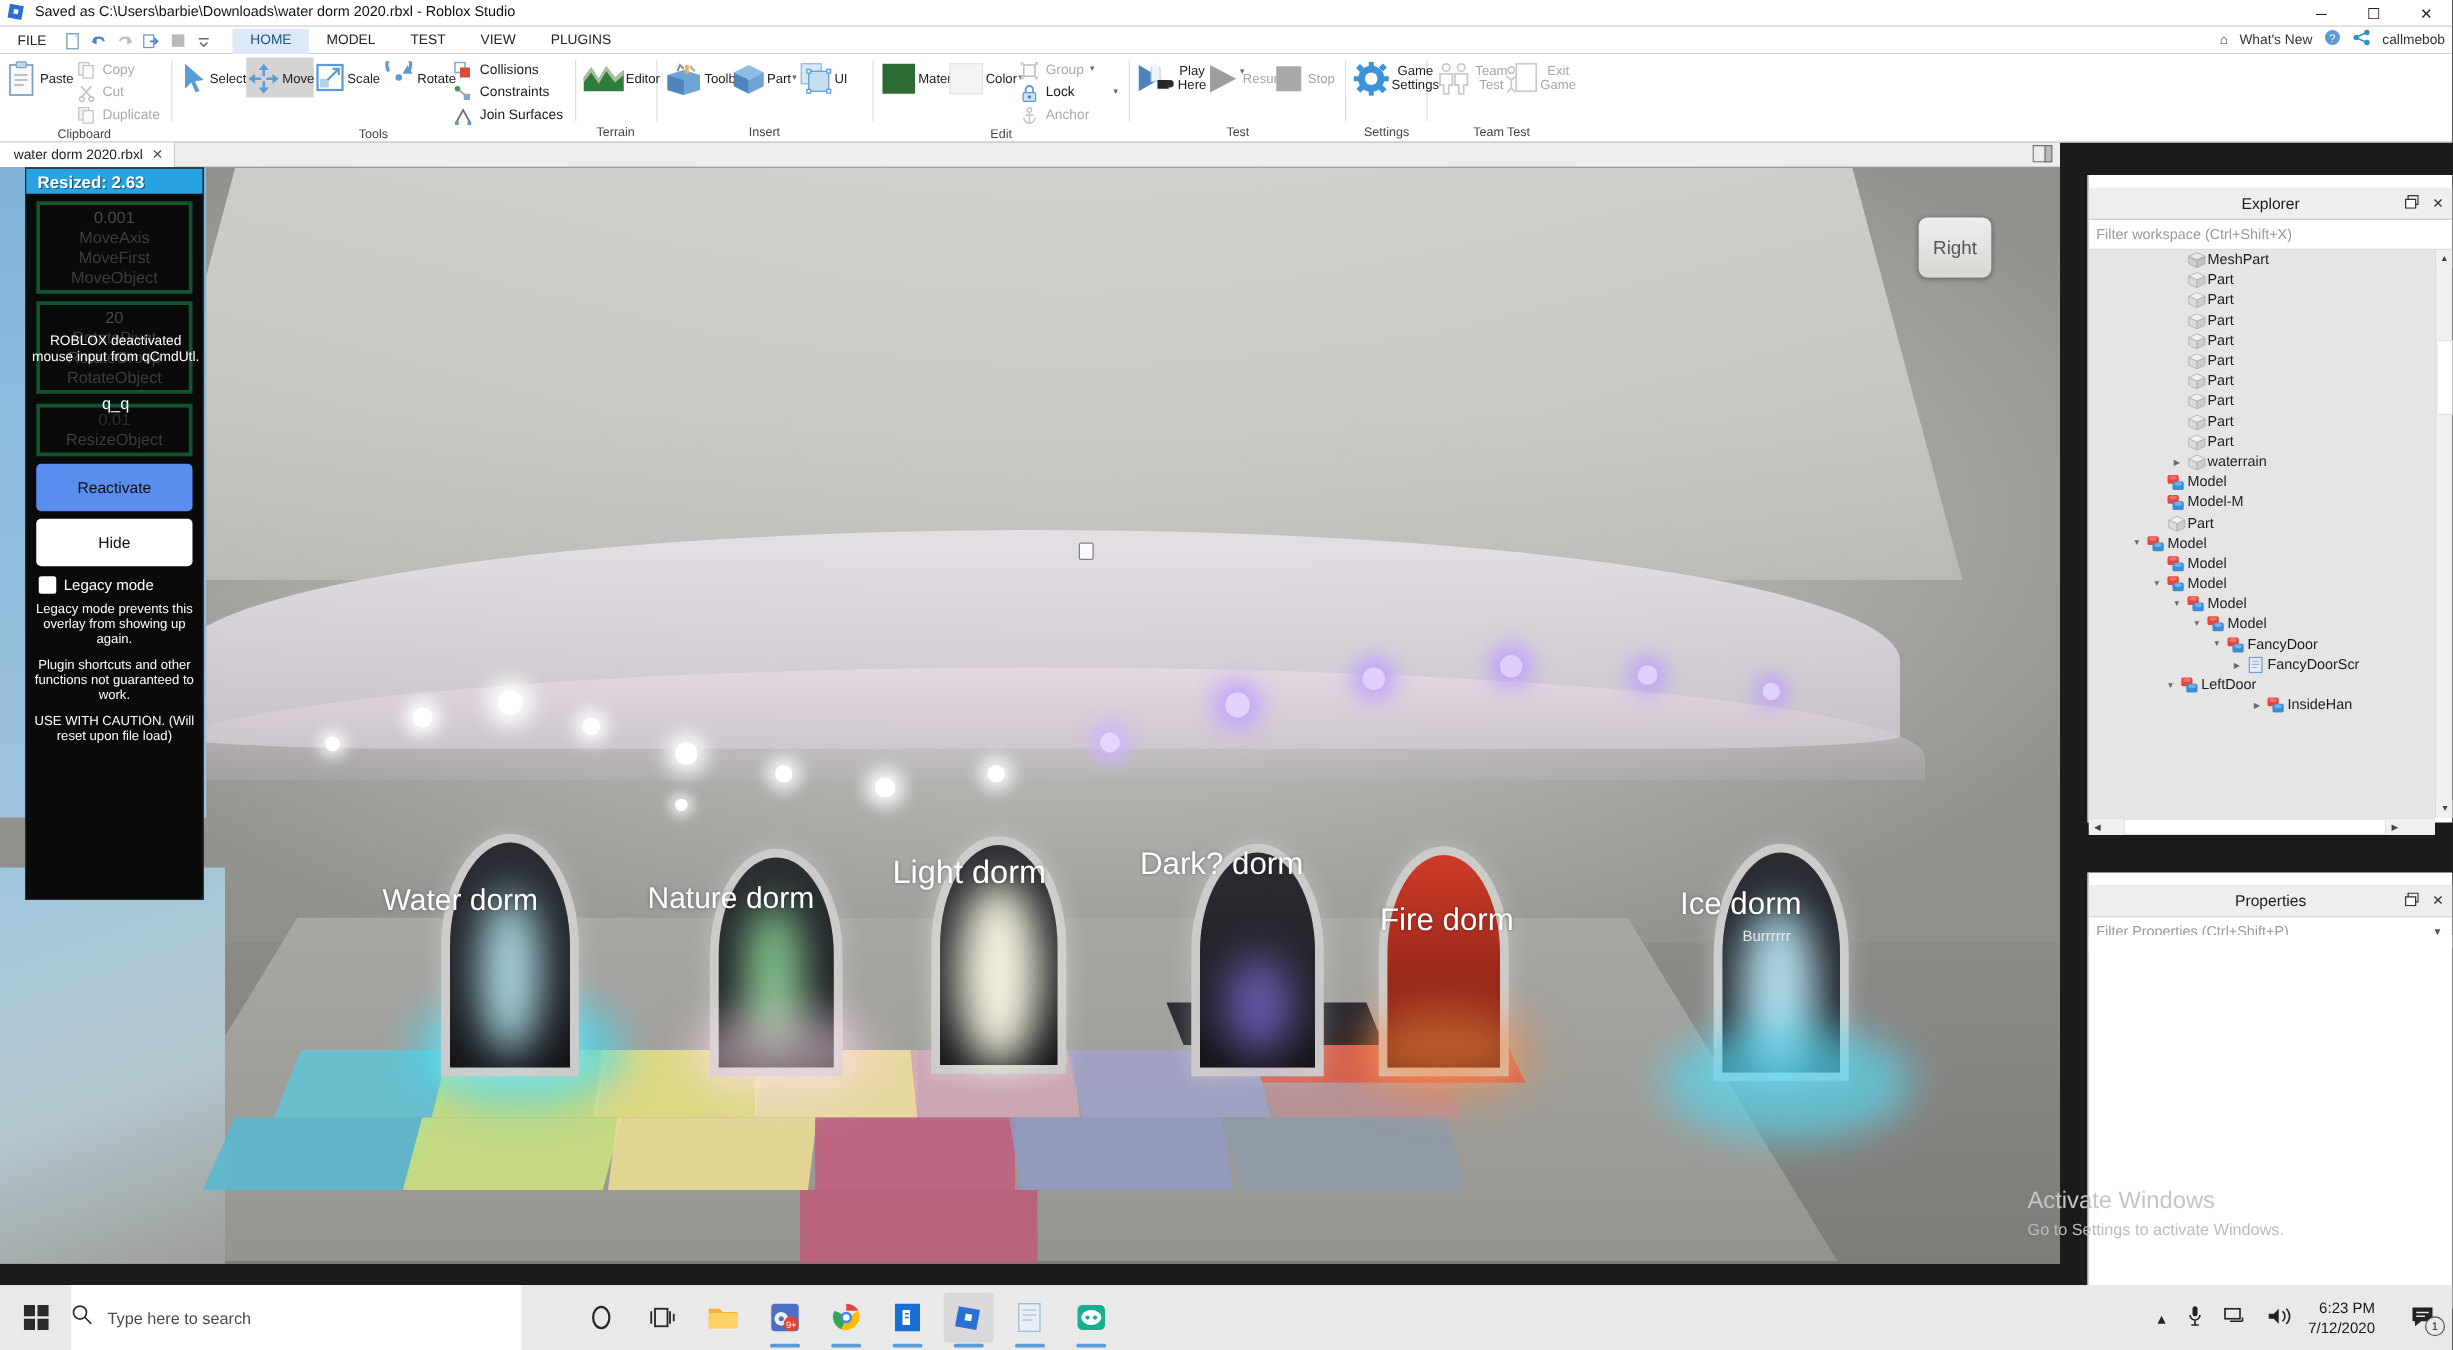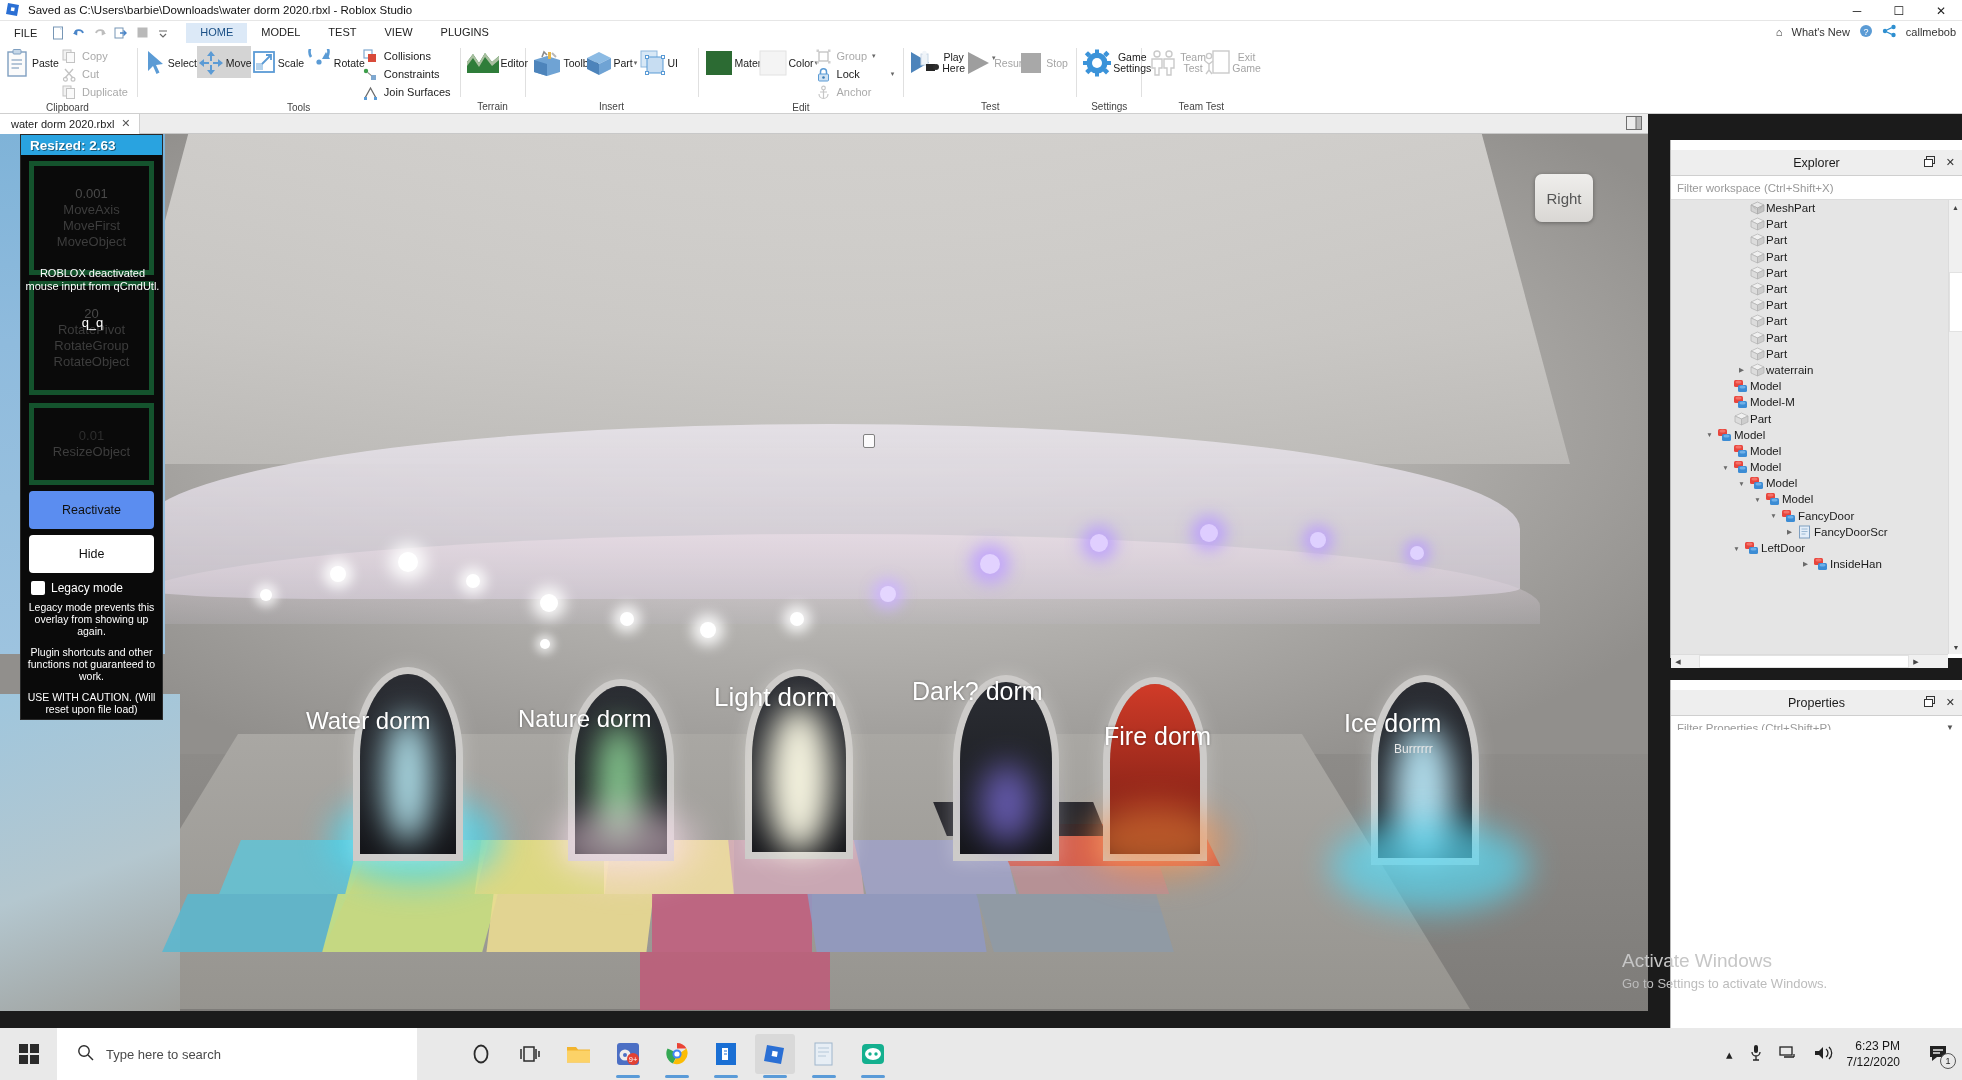--- a/index.html
+++ b/index.html
@@ -166,21 +166,21 @@
   #overlay {
     position:absolute; left:20px; top:134px; width:143px; height:586px;
     background:#0a0a0a; border:1px solid #2a2a2a; z-index:40;
     font-family:"Liberation Sans", sans-serif;
   }
   #ovtitle {
     height:20px; background:#29a3e0; color:#fff; font-size:13.5px; font-weight:bold;
     display:flex; align-items:center; padding-left:9px;
     text-shadow: 1px 1px 0 rgba(0,0,0,.45);
   }
-  .ovsection { margin:6px 8px 0 8px; border:5px solid #14532d; padding:20px 0; }
+  .ovsection { margin:6px 8px 0 8px; border:3px solid #14532d; padding:2px 0; }
   .ovghost { text-align:center; color:#3d3d3d; font-size:13px; line-height:16px; }
   .ovghost.num { color:#4a4a4a; }
   #ovmsg {
     position:absolute; left:2px; top:132px; width:139px;
     color:#fff; font-size:11px; text-align:center; line-height:13px;
   }
   #ovmsg2 {
     position:absolute; left:4px; top:180px; width:135px;
     color:#fff; font-size:13px; text-align:center;
   }
@@ -195,21 +195,21 @@
   #ovlegacy .t { color:#fff; font-size:12px; }
   .ovnote { color:#fff; font-size:10.5px; text-align:center; line-height:12px; margin:6px 4px 0 4px; }
   .ovnote.warn { margin-top:9px; }
 
   
   #explorer {
     position:absolute; left:1670px; top:140px; width:292px; height:518px;
     background:#fff; border-left:1px solid #b8b8b8;
   }
   #properties {
-    position:absolute; left:1670px; top:680px; width:292px; height:349px;
+    position:absolute; left:1670px; top:698px; width:292px; height:349px;
     background:#fff; border-left:1px solid #b8b8b8;
   }
   .dockhdr {
     height:26px; background:#eeeeee; border-bottom:1px solid #cfcfcf;
     display:flex; align-items:center; justify-content:center; position:relative;margin-top:10px;
   }
   .dockhdr .t { font-size:12.5px; color:#1b1b1b; }
   .dockhdr .acts { position:absolute; right:7px; display:flex; gap:11px; align-items:center; }
   .dockhdr .acts span { font-size:11px; color:#333; }
   .dockfilter {
@@ -239,21 +239,21 @@
   #watermark .w1 { font-size:19px; color:#c6c6c6; }
   #watermark .w2 { font-size:13px; color:#bcbcbc; margin-top:4px; }
 
   
   #taskbar {
     position:absolute; left:0; bottom:0; width:1962px; height:52px;
     background:#e9e9e9; display:flex; align-items:center;
   }
   #startbtn { width:57px; height:52px; display:flex; align-items:center; justify-content:center; }
   #tbsearch {
-    width:360px; height:52px; background:#fff; display:flex; align-items:center; gap:12px; padding-left:20px;
+    width:360px; height:52px; background:#fff; display:flex; align-items:center; gap:12px; 
   }
   #tbsearch .ph { font-size:13px; color:#4a4a4a; }
   #tbicons { display:flex; align-items:center; gap:9px; margin-left:44px; }
   .tbi { width:40px; height:40px; border-radius:3px; display:flex; align-items:center; justify-content:center; position:relative; }
   .tbi.active { background:#d9d9d9; }
   .tbi .run { position:absolute; bottom:-4px; left:8px; width:24px; height:3px; background:#5a9bd8; border-radius:2px; }
   #tbright { position:absolute; right:0; height:52px; display:flex; align-items:center; gap:0; }
   #tbright .tray { display:flex; align-items:center; gap:16px; padding-right:14px; }
   #tbright .tray span { font-size:13px; color:#222; }
   #tbclock { text-align:right; font-size:12px; color:#161616; line-height:16px; padding-right:16px; }

